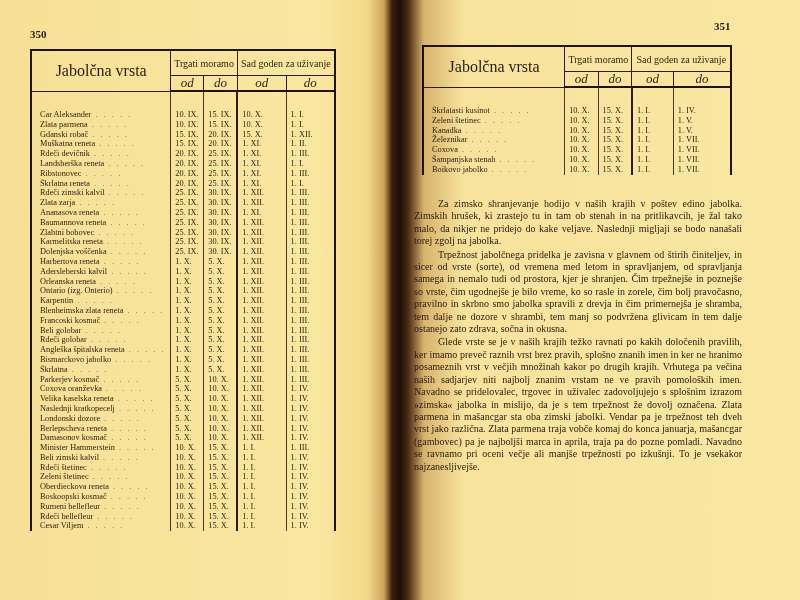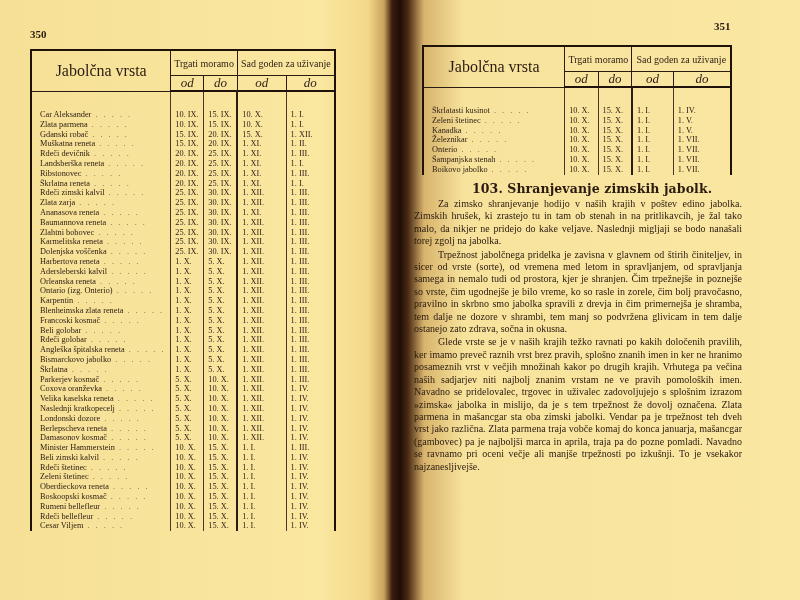--- a/index.html
+++ b/index.html
@@ -445,21 +445,21 @@
           <td class="date last"><span>1. V.</span></td>
         </tr>
         <tr>
           <td class="variety"><span>Železnikar</span><span class="dots"> . . . . .</span></td>
           <td class="date"><span>10. X.</span></td>
           <td class="date"><span>15. X.</span></td>
           <td class="date split"><span>1. I.</span></td>
           <td class="date last"><span>1. VII.</span></td>
         </tr>
         <tr>
-          <td class="variety"><span>Onterio</span><span class="dots"> . . . . .</span></td>
+          <td class="variety"><span>Coxova</span><span class="dots"> . . . . .</span></td>
           <td class="date"><span>10. X.</span></td>
           <td class="date"><span>15. X.</span></td>
           <td class="date split"><span>1. I.</span></td>
           <td class="date last"><span>1. VII.</span></td>
         </tr>
         <tr>
           <td class="variety"><span>Šampanjska stenah</span><span class="dots"> . . . . .</span></td>
           <td class="date"><span>10. X.</span></td>
           <td class="date"><span>15. X.</span></td>
           <td class="date split"><span>1. I.</span></td>
@@ -468,19 +468,18 @@
         <tr>
           <td class="variety"><span>Boikovo jabolko</span><span class="dots"> . . . . .</span></td>
           <td class="date"><span>10. X.</span></td>
           <td class="date"><span>15. X.</span></td>
           <td class="date split"><span>1. I.</span></td>
           <td class="date last"><span>1. VII.</span></td>
         </tr>
       </tbody>
   </table>
 
-  <div class="section-title">103. Shranjevanje zimskih jabolk.</div>
   <div class="body-text">
     <p>Za zimsko shranjevanje hodijo v naših krajih v poštev edino jabolka. Zimskih hrušek, ki zrastejo tu in tam ob stenah in na pritlikavcih, je žal tako malo, da nikjer ne pridejo do kake veljave. Naslednji migljaji se bodo nanašali torej zgolj na jabolka.</p>
     <p>Trpežnost jabolčnega pridelka je zavisna v glavnem od štirih činiteljev, in sicer od vrste (sorte), od vremena med letom in spravljanjem, od spravljanja samega in nemalo tudi od prostora, kjer je shranjen. Čim trpežnejše in poznejše so vrste, čim ugodnejše je bilo vreme, ko so rasle in zorele, čim bolj pravočasno, pravilno in skrbno smo jabolka spravili z drevja in čim primernejša je shramba, tem dalje ne dozore v shrambi, tem manj so podvržena glivicam in tem dalje ostanejo zato zdrava, sočna in okusna.</p>
     <p>Glede vrste se je v naših krajih težko ravnati po kakih določenih pravilih, ker imamo preveč raznih vrst brez pravih, splošno znanih imen in ker ne hranimo posameznih vrst v večjih množinah kakor po drugih krajih. Vrhutega pa večina naših sadjarjev niti najbolj znanim vrstam ne ve pravih pomoloških imen. Navadno se pridelovalec, trgovec in uživalec zadovoljujejo s splošnim izrazom »zimska« jabolka in mislijo, da je s tem trpežnost že dovolj označena. Zlata parmena in mašancgar sta oba zimski jabolki. Vendar pa je trpežnost teh dveh vrst jako različna. Zlata parmena traja vobče komaj do konca januarja, mašancgar (gambovec) pa je najboljši marca in aprila, traja pa do pozne pomladi. Navadno se ravnamo pri oceni večje ali manjše trpežnosti po izkušnji. To je vsekakor najzanesljivejše.</p>
   </div>
 </div>
 
 </body></html>

